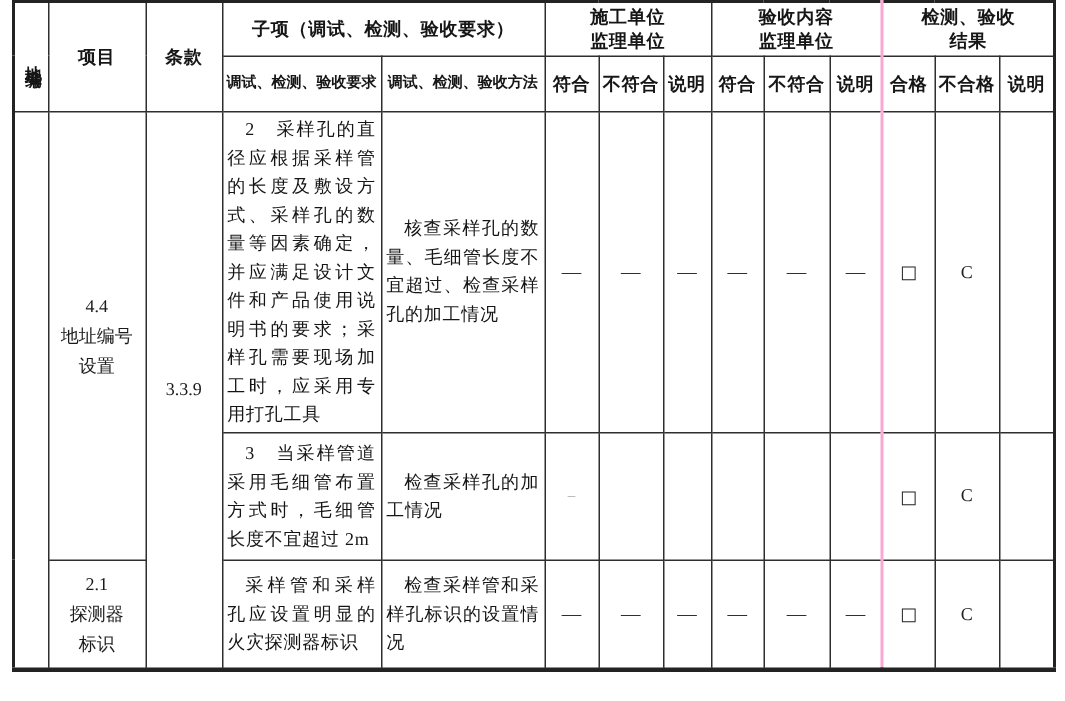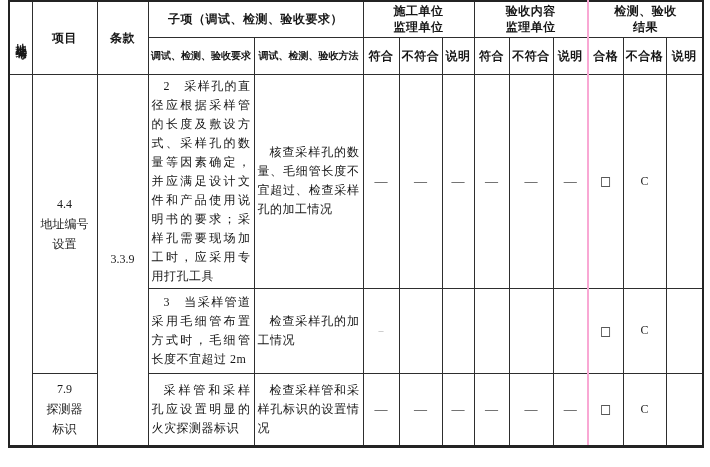--- a/index.html
+++ b/index.html
@@ -143,21 +143,21 @@
       <td class="mark"></td>
       <td class="mark"></td>
       <td class="mark"></td>
       <td class="mark boxmark grp-sep">□</td>
       <td class="mark cmark">C</td>
       <td class="mark"></td>
     </tr>
 
     <tr style="height:73px">
       <td class="proj">
-        <div>7.9</div>
+        <div>2.1</div>
         <div>探测器</div>
         <div>标识</div>
       </td>
       <td class="txt">采样管和采样孔应设置明显的火灾探测器标识</td>
       <td class="txt">检查采样管和采样孔标识的设置情况</td>
       <td class="mark">—</td>
       <td class="mark">—</td>
       <td class="mark">—</td>
       <td class="mark">—</td>
       <td class="mark">—</td>

